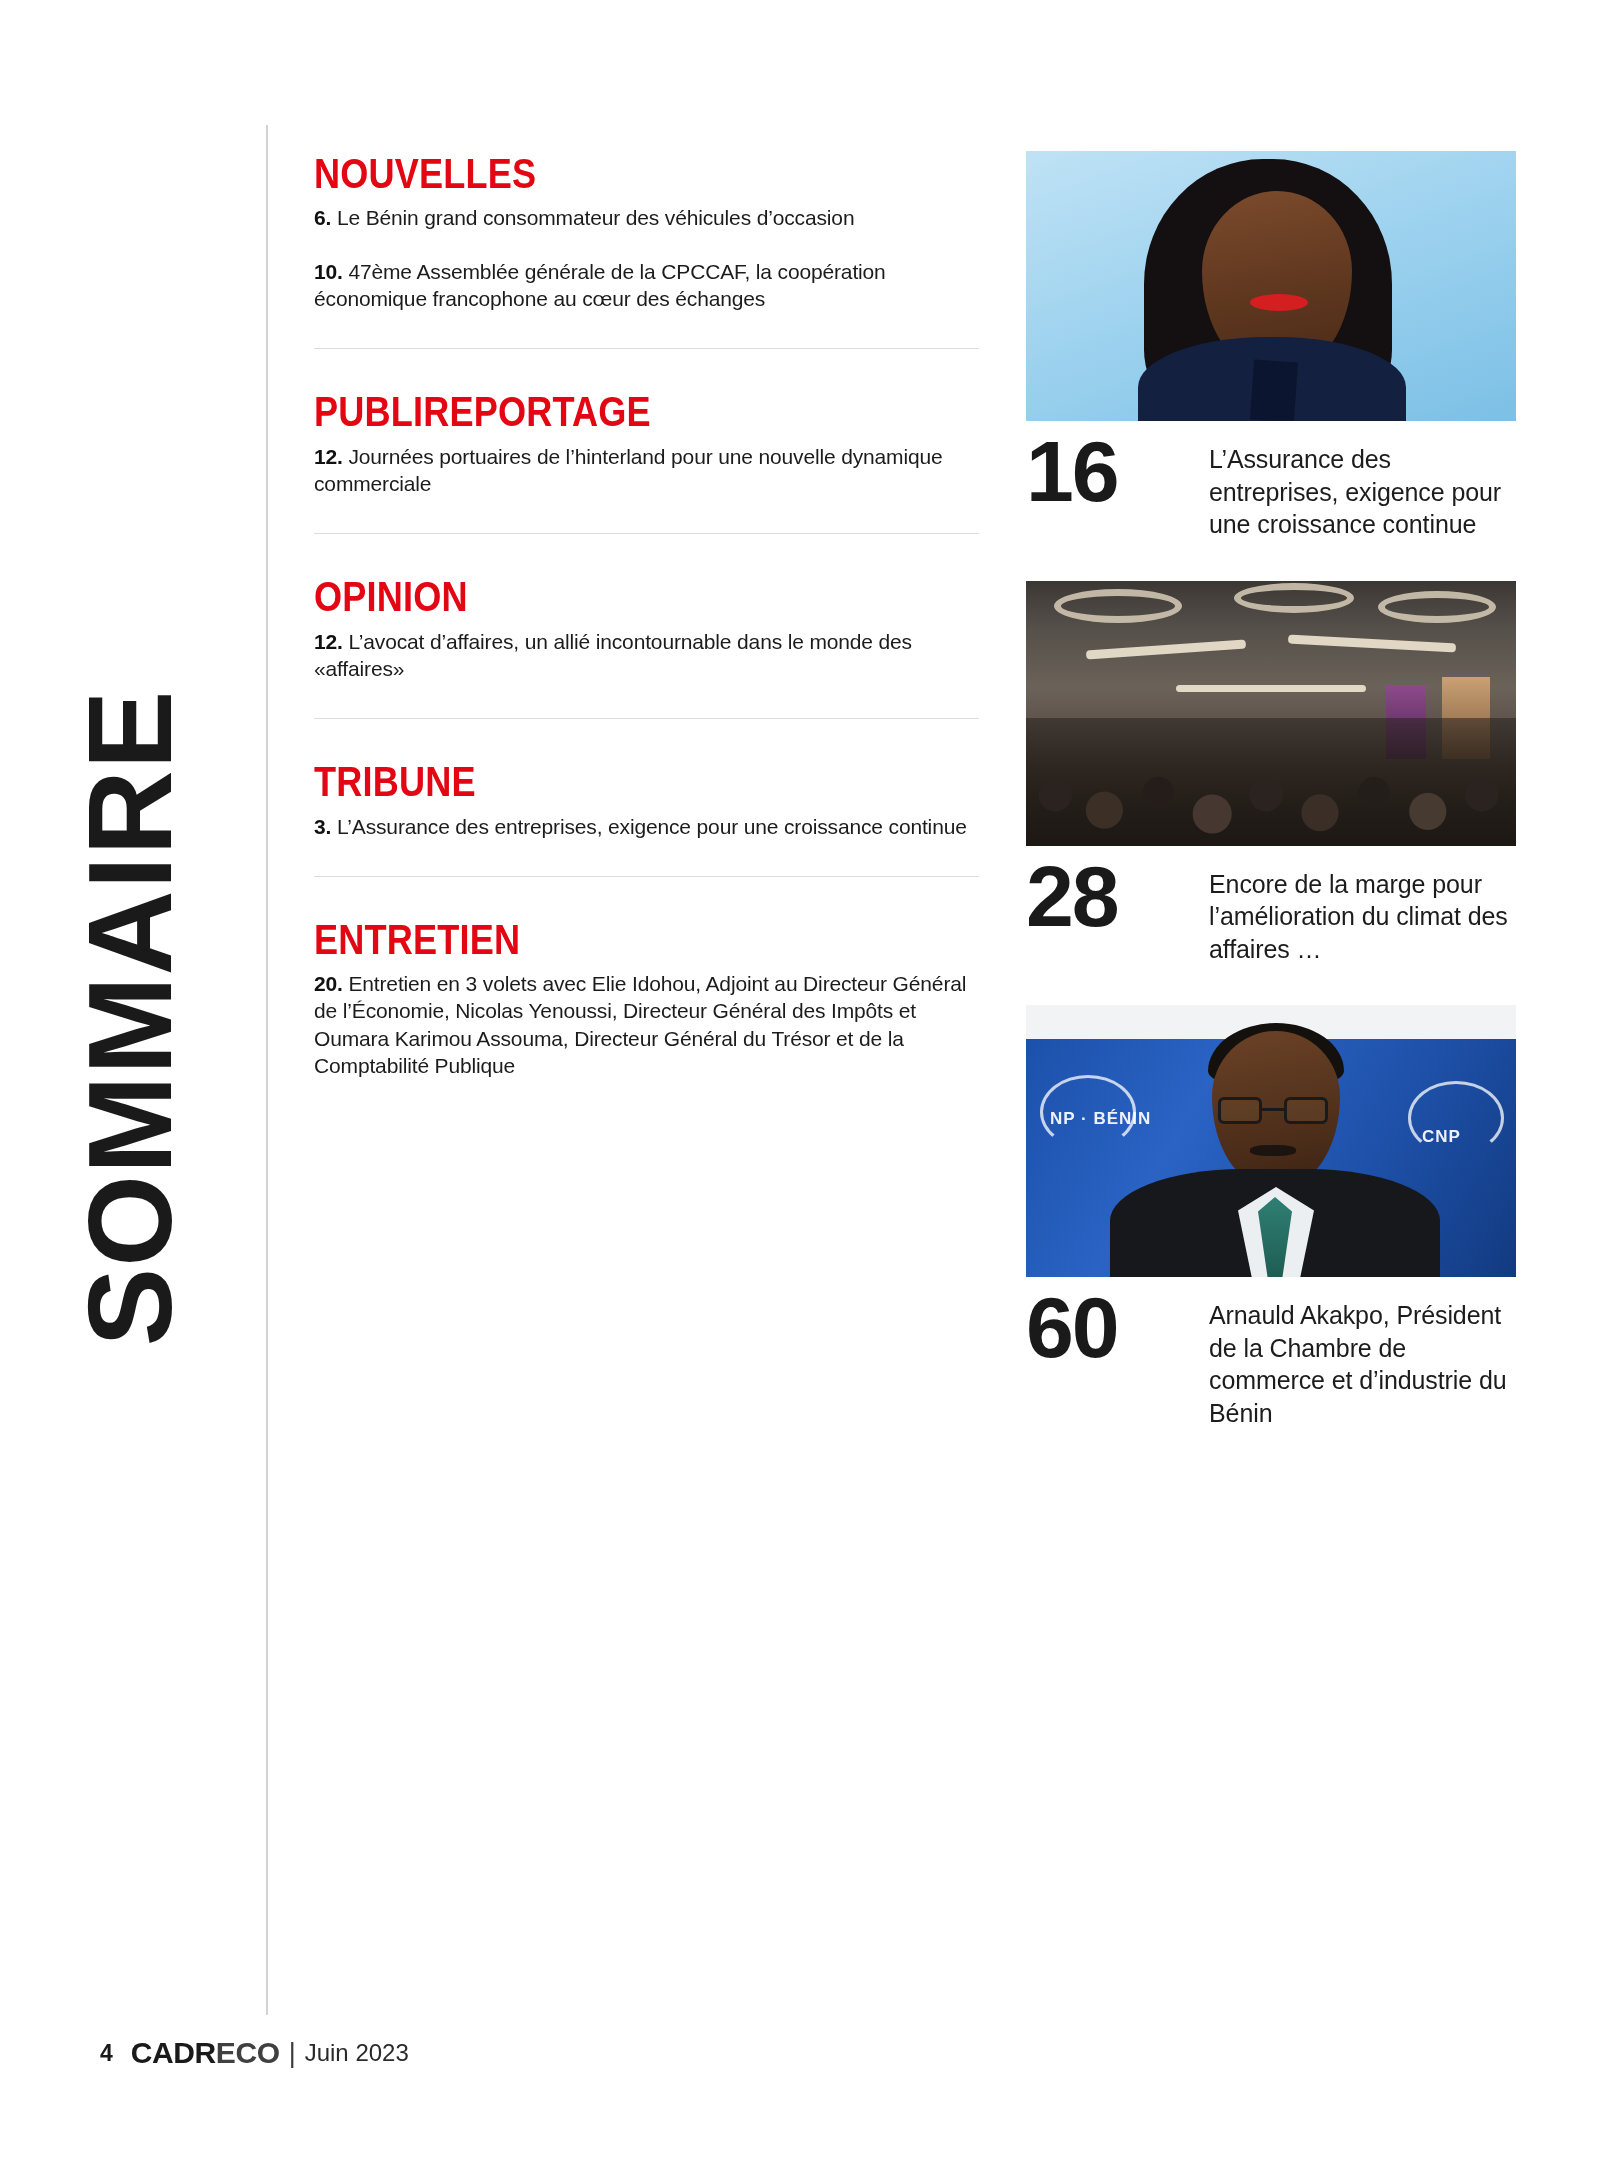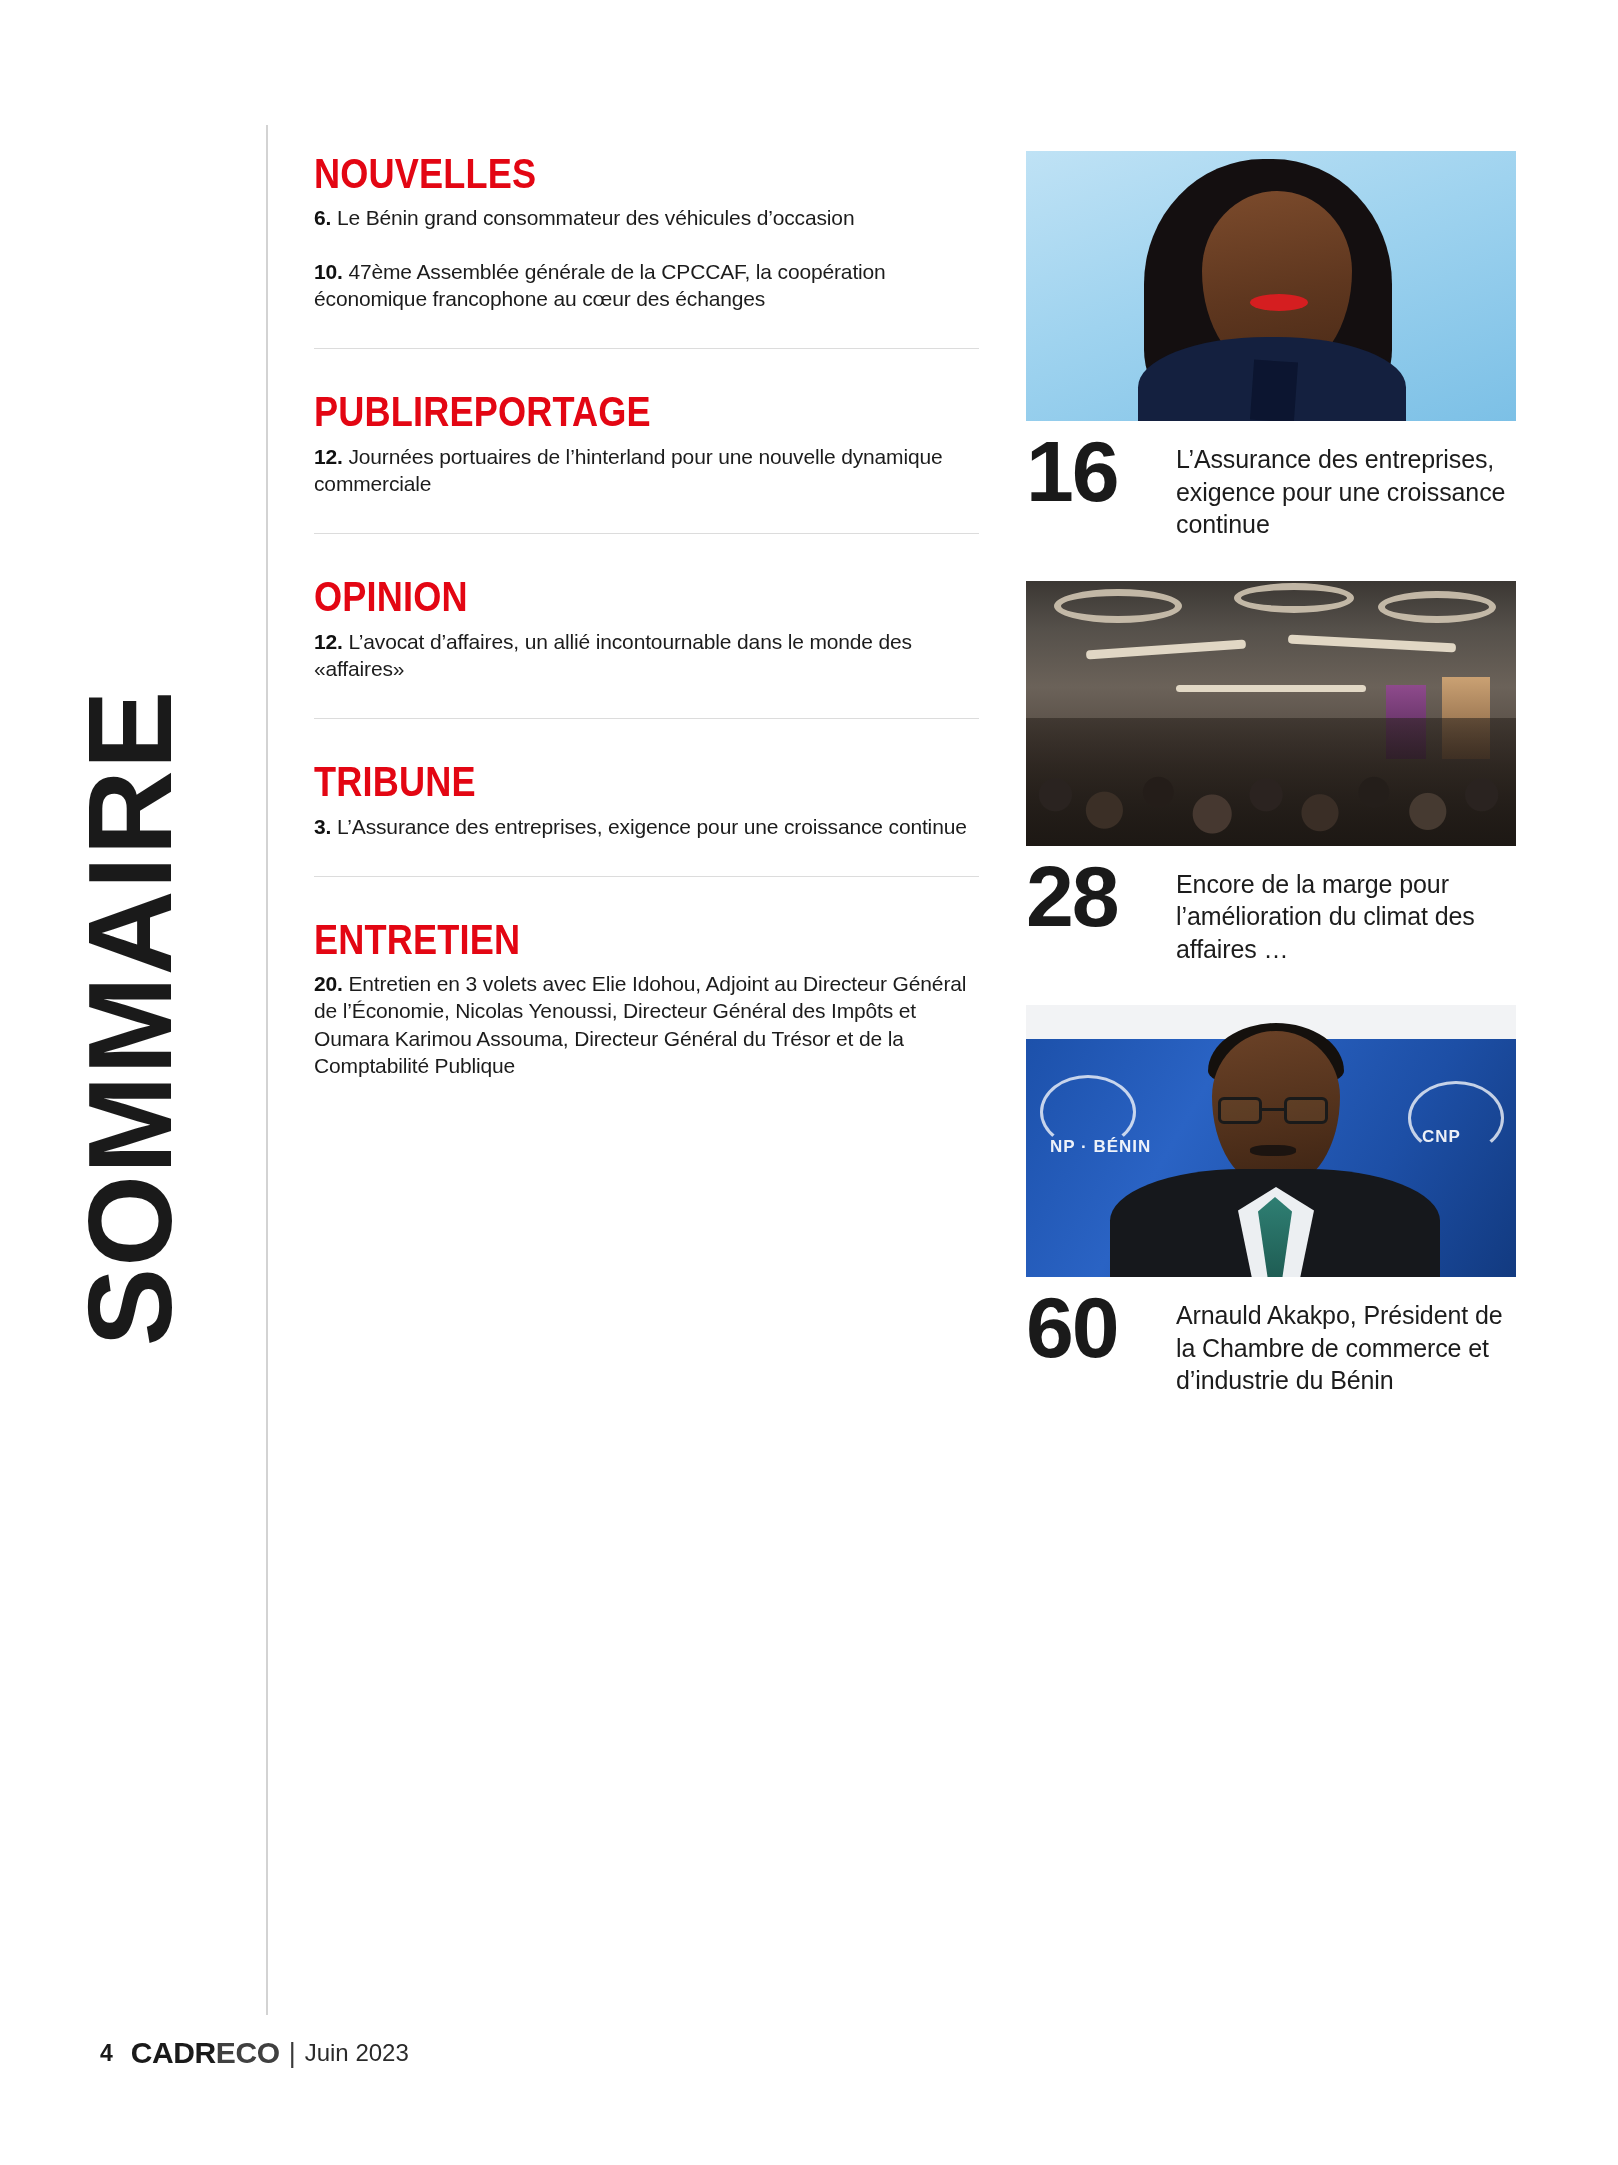--- a/index.html
+++ b/index.html
@@ -106,20 +106,21 @@
     overflow: hidden;
   }
   .photo-1 { height: 270px; }
   .photo-2 { height: 265px; }
   .photo-3 { height: 272px; }
 
   .feat-cap {
     display: flex;
     align-items: flex-start;
     margin-top: 18px;
+    gap: 33px;
   }
   .feat-num {
     font-family: "Liberation Sans", sans-serif;
     font-weight: 700;
     font-size: 86px;
     line-height: 0.86;
     color: #1a1a1a;
     letter-spacing: -2px;
     margin-right: 22px;
     margin-top: -4px;
@@ -433,21 +434,21 @@
           <div class="feat-txt">Encore de la marge pour l’amélioration du climat des affaires …</div>
         </div>
       </div>
 
       <div class="feature">
         <div class="photo photo-3">
           <div class="ph3-bg"></div>
           <div class="ph3-white"></div>
           <div class="ph3-arc" style="left:14px;  top:70px; width:96px;  height:74px;"></div>
           <div class="ph3-arc" style="left:382px; top:76px; width:96px;  height:74px;"></div>
-          <div class="ph3-logo" style="left:24px;  top:132px;">NP · BÉNIN</div>
+          <div class="ph3-logo" style="left:24px;  top:104px;">NP · BÉNIN</div>
           <div class="ph3-logo" style="left:396px; top:122px;">CNP</div>
           <div class="ph3-hairtop"></div>
           <div class="ph3-head"></div>
           <div class="ph3-glass ph3-gl-l"></div>
           <div class="ph3-glass ph3-gl-r"></div>
           <div class="ph3-glbridge"></div>
           <div class="ph3-mustache"></div>
           <div class="ph3-suit"></div>
           <div class="ph3-shirt"></div>
           <div class="ph3-tie"></div>

